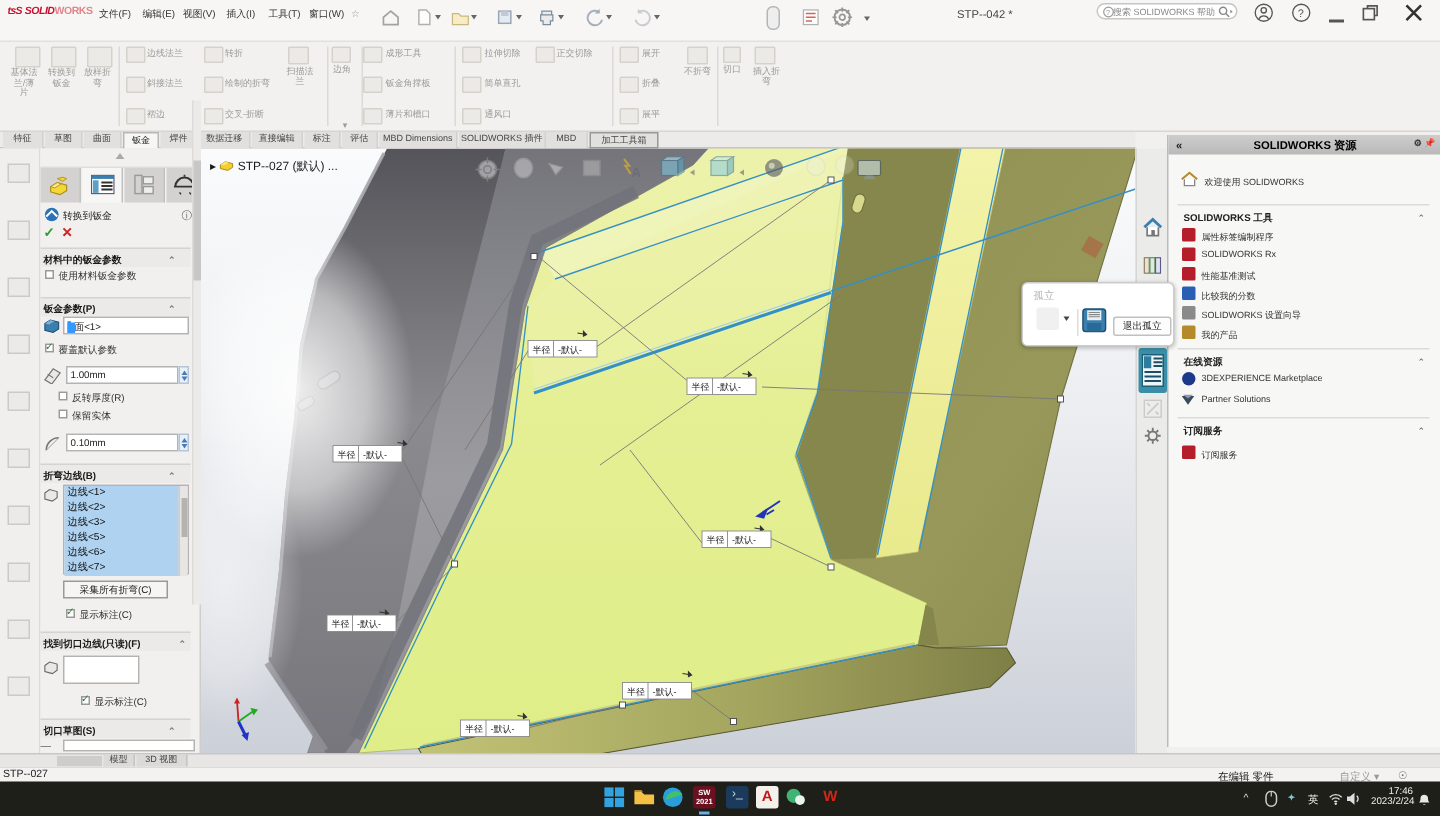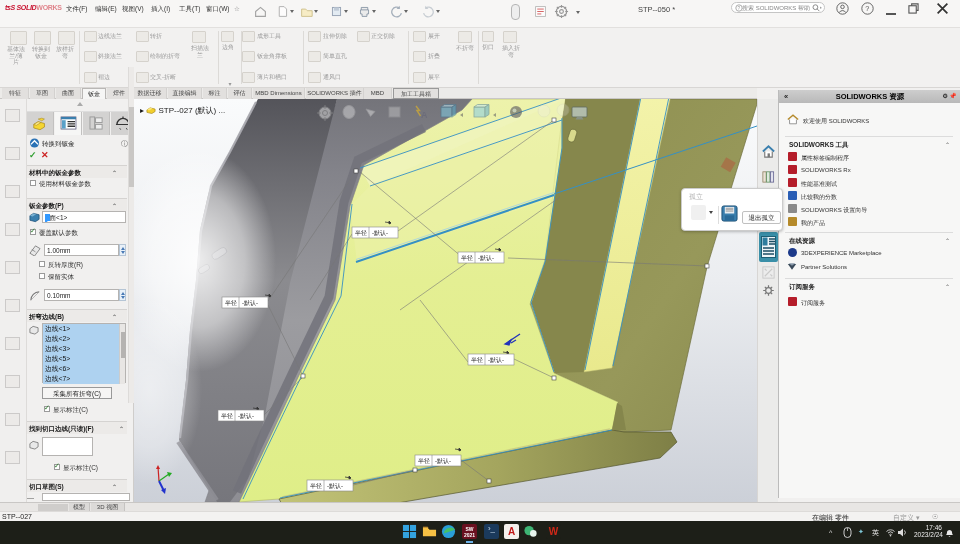--- a/index.html
+++ b/index.html
@@ -107,21 +107,21 @@
   <svg class="tbico" style="left:534px;" viewBox="0 0 16 16">
       <rect x="2" y="2" width="12" height="12" fill="#fff" stroke="#999"></rect>
       <path d="M4 5h8M4 8h8M4 11h5" stroke="#c33" stroke-width="1.2"></path>
     </svg>
   <svg class="tbico" style="left:554px;top:4px;width:15px;height:15px;" viewBox="0 0 16 16">
       <circle cx="8" cy="8" r="5.5" fill="none" stroke="#777" stroke-width="1.4"></circle>
       <circle cx="8" cy="8" r="2" fill="none" stroke="#777" stroke-width="1.2"></circle>
       <path d="M8 1v3M8 12v3M1 8h3M12 8h3M3 3l2 2M11 11l2 2M13 3l-2 2M5 11l-2 2" stroke="#777" stroke-width="1.2"></path>
     </svg>
   <div class="dd" style="left:576px;top:11px;"></div>
-  <div id="wtitle">STP--050 *</div>
+  <div id="wtitle">STP--042 *</div>
   <div id="searchbox">搜索 SOLIDWORKS 帮助</div>
   <svg class="abs" style="left:735px;top:4px;width:8px;height:8px;" viewBox="0 0 10 10">
       <circle cx="5" cy="5" r="4" fill="none" stroke="#999"></circle>
       <text x="3" y="7.5" font-size="6" fill="#999">?</text>
     </svg>
   <svg class="abs" style="left:812px;top:4px;width:10px;height:8px;" viewBox="0 0 12 10">
       <circle cx="4" cy="4" r="3" fill="none" stroke="#888" stroke-width="1.2"></circle>
       <path d="M6 6l3 3" stroke="#888" stroke-width="1.2"></path>
       <path d="M10 3l2 2-2 1z" fill="#888"></path>
     </svg>

